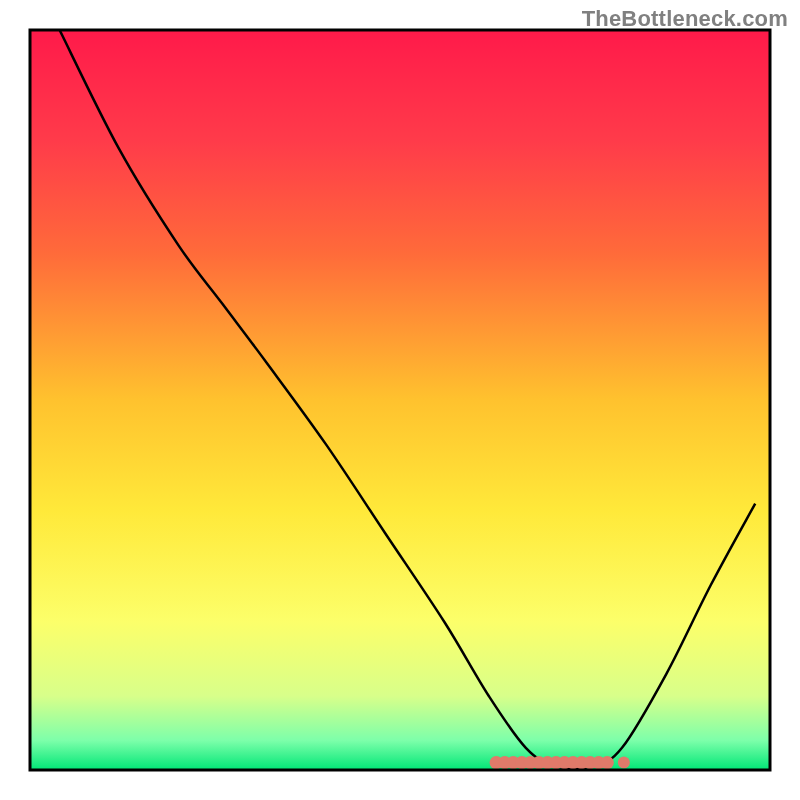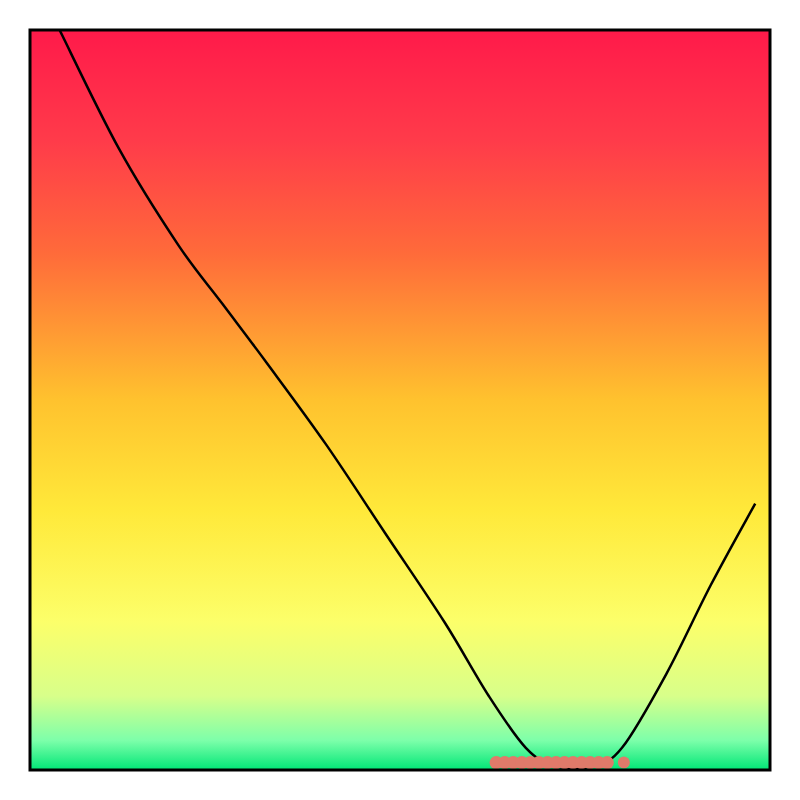--- a/index.html
+++ b/index.html
@@ -25,20 +25,21 @@
     letter-spacing: 0.2px;
   }
   svg {
     display: block;
   }
 </style>
 </head>
 <body>
 
 <div class="chart-container">
+  <div class="watermark">TheBottleneck.com</div>
   <svg id="chart-svg" width="800" height="800" viewBox="0 0 800 800">
     <defs>
       <linearGradient id="bg-grad" x1="0" y1="0" x2="0" y2="1">
           <stop offset="0%" stop-color="#ff1a4a"></stop>
           <stop offset="15%" stop-color="#ff3b4a"></stop>
           <stop offset="30%" stop-color="#ff6a3a"></stop>
           <stop offset="50%" stop-color="#ffc22e"></stop>
           <stop offset="65%" stop-color="#ffe93a"></stop>
           <stop offset="80%" stop-color="#fcff6a"></stop>
           <stop offset="90%" stop-color="#d8ff8a"></stop>

